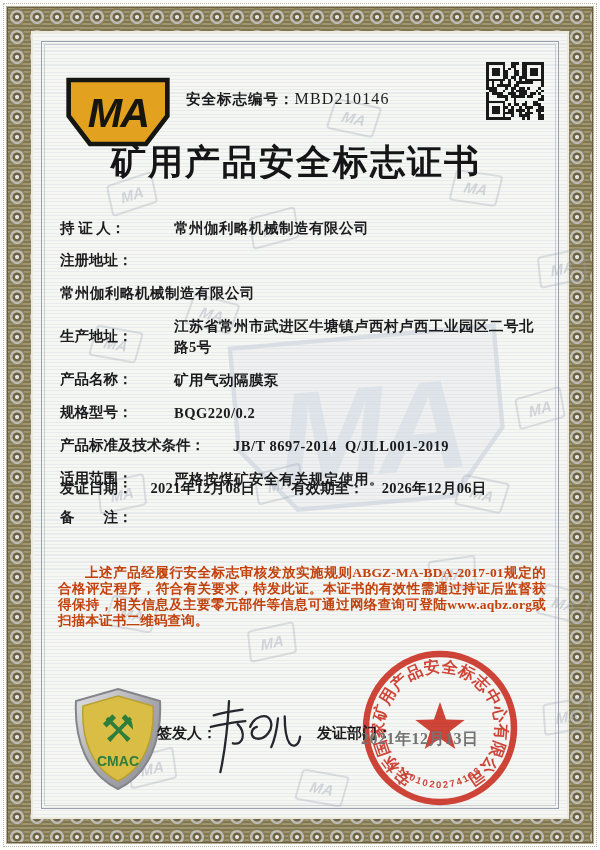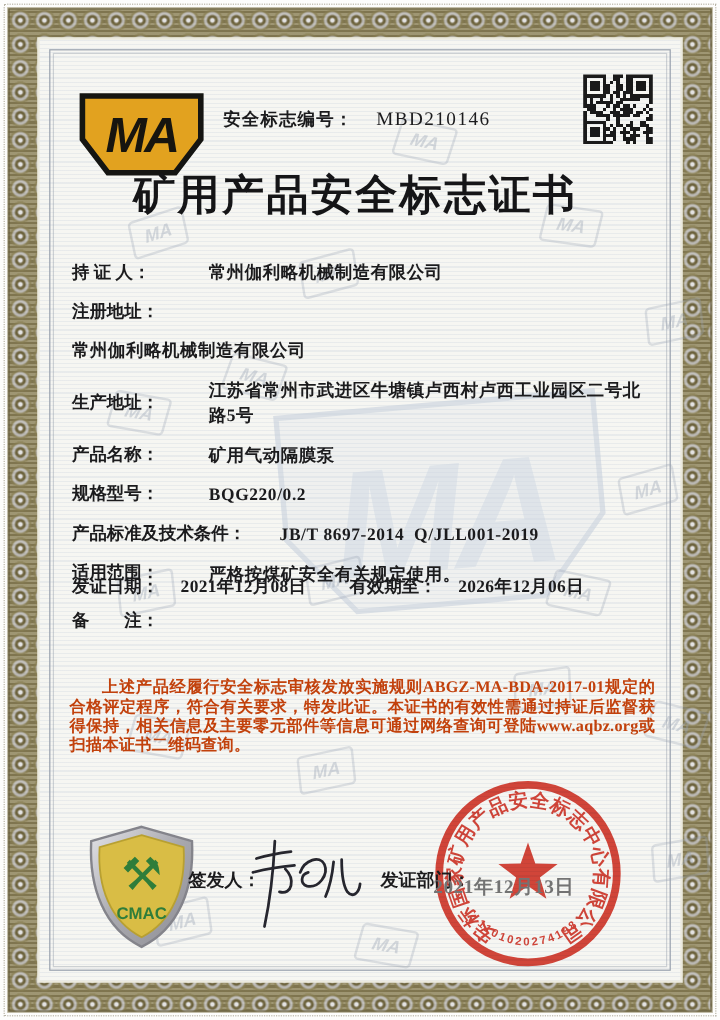--- a/index.html
+++ b/index.html
@@ -24,21 +24,21 @@
   .wm-layer{position:absolute;inset:0;pointer-events:none;}
   .wm{position:absolute;width:44px;height:28px;border:2px solid rgba(152,163,179,.30);
       border-radius:4px;display:flex;align-items:center;justify-content:center;
       color:rgba(152,163,179,.38);font:italic 700 15px "Liberation Sans","DejaVu Sans",sans-serif;}
   .big-wm{position:absolute;left:226px;top:322px;width:286px;height:196px;opacity:.55;transform:rotate(-5deg);}
 
   .content{position:absolute;inset:0;}
 
   
   .ma-logo{position:absolute;left:64px;top:76px;width:108px;height:72px;}
-  .certno{position:absolute;left:186px;top:90px;display:flex;align-items:baseline;gap:19px;}
+  .certno{position:absolute;left:186px;top:90px;display:flex;align-items:baseline;gap:0;}
   .certno-label{font-size:14.5px;font-weight:700;letter-spacing:1px;}
   .certno-value{font-size:16px;letter-spacing:1.2px;}
   .qr{position:absolute;left:486px;top:62px;width:58px;height:58px;}
 
   .title{position:absolute;left:0;right:8px;top:139px;text-align:center;
          font-size:35px;font-weight:900;letter-spacing:2px;color:#151517;}
 
   
   .fields{position:absolute;left:60px;right:52px;top:218px;}
   .row{display:flex;align-items:center;margin-bottom:12px;}

